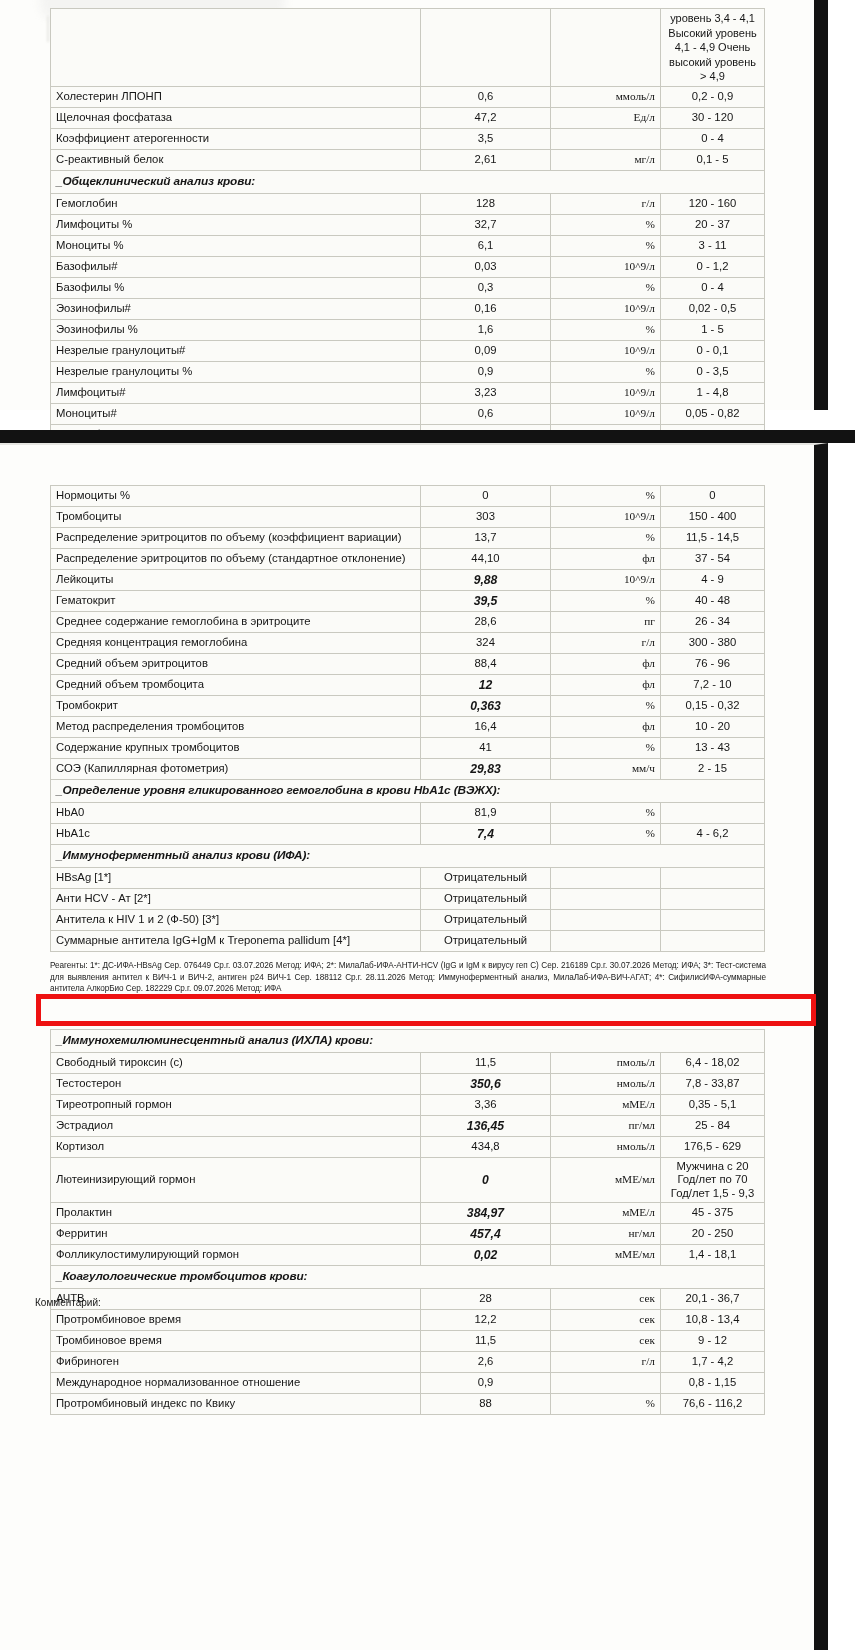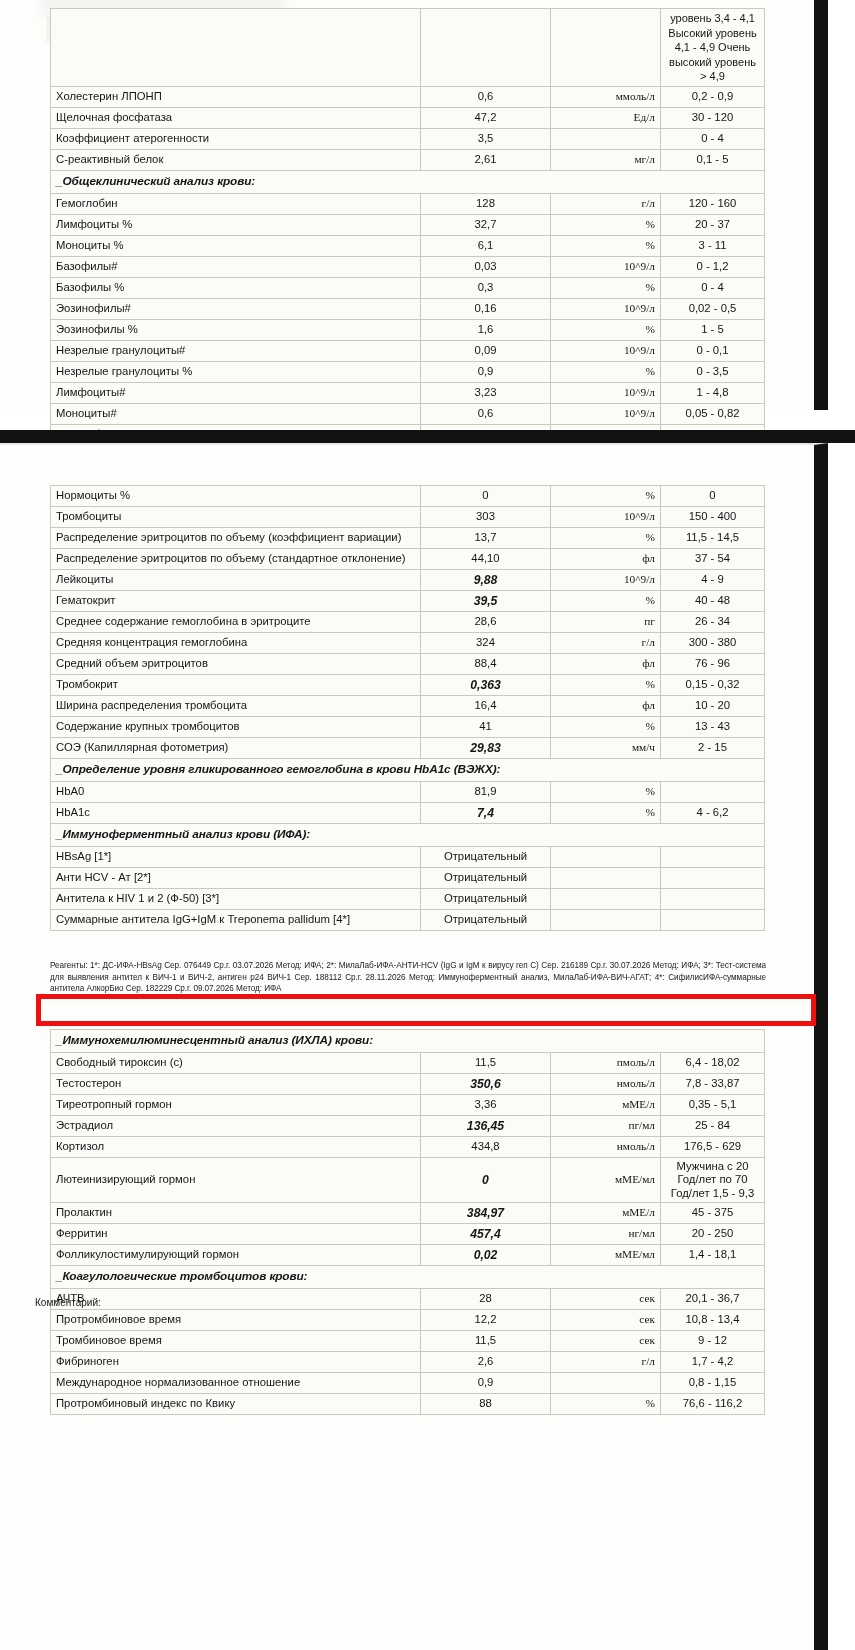--- a/index.html
+++ b/index.html
@@ -357,27 +357,33 @@
             <td class="unit">г/л</td>
             <td class="ref wrapcell">300 - 380</td>
           </tr>
           <tr>
             <td class="name wrapcell">Средний объем эритроцитов</td>
             <td class="val">88,4</td>
             <td class="unit">фл</td>
             <td class="ref wrapcell">76 - 96</td>
           </tr>
           <tr>
+            <td class="name wrapcell">Средний объем тромбоцита</td>
+            <td class="val abn">12</td>
+            <td class="unit">фл</td>
+            <td class="ref wrapcell">7,2 - 10</td>
+          </tr>
+          <tr>
             <td class="name wrapcell">Тромбокрит</td>
             <td class="val abn">0,363</td>
             <td class="unit">%</td>
             <td class="ref wrapcell">0,15 - 0,32</td>
           </tr>
           <tr>
-            <td class="name wrapcell">Ширина распределения тромбоцита</td>
+            <td class="name wrapcell">Метод распределения тромбоцитов</td>
             <td class="val">16,4</td>
             <td class="unit">фл</td>
             <td class="ref wrapcell">10 - 20</td>
           </tr>
           <tr>
             <td class="name wrapcell">Содержание крупных тромбоцитов</td>
             <td class="val">41</td>
             <td class="unit">%</td>
             <td class="ref wrapcell">13 - 43</td>
           </tr>

